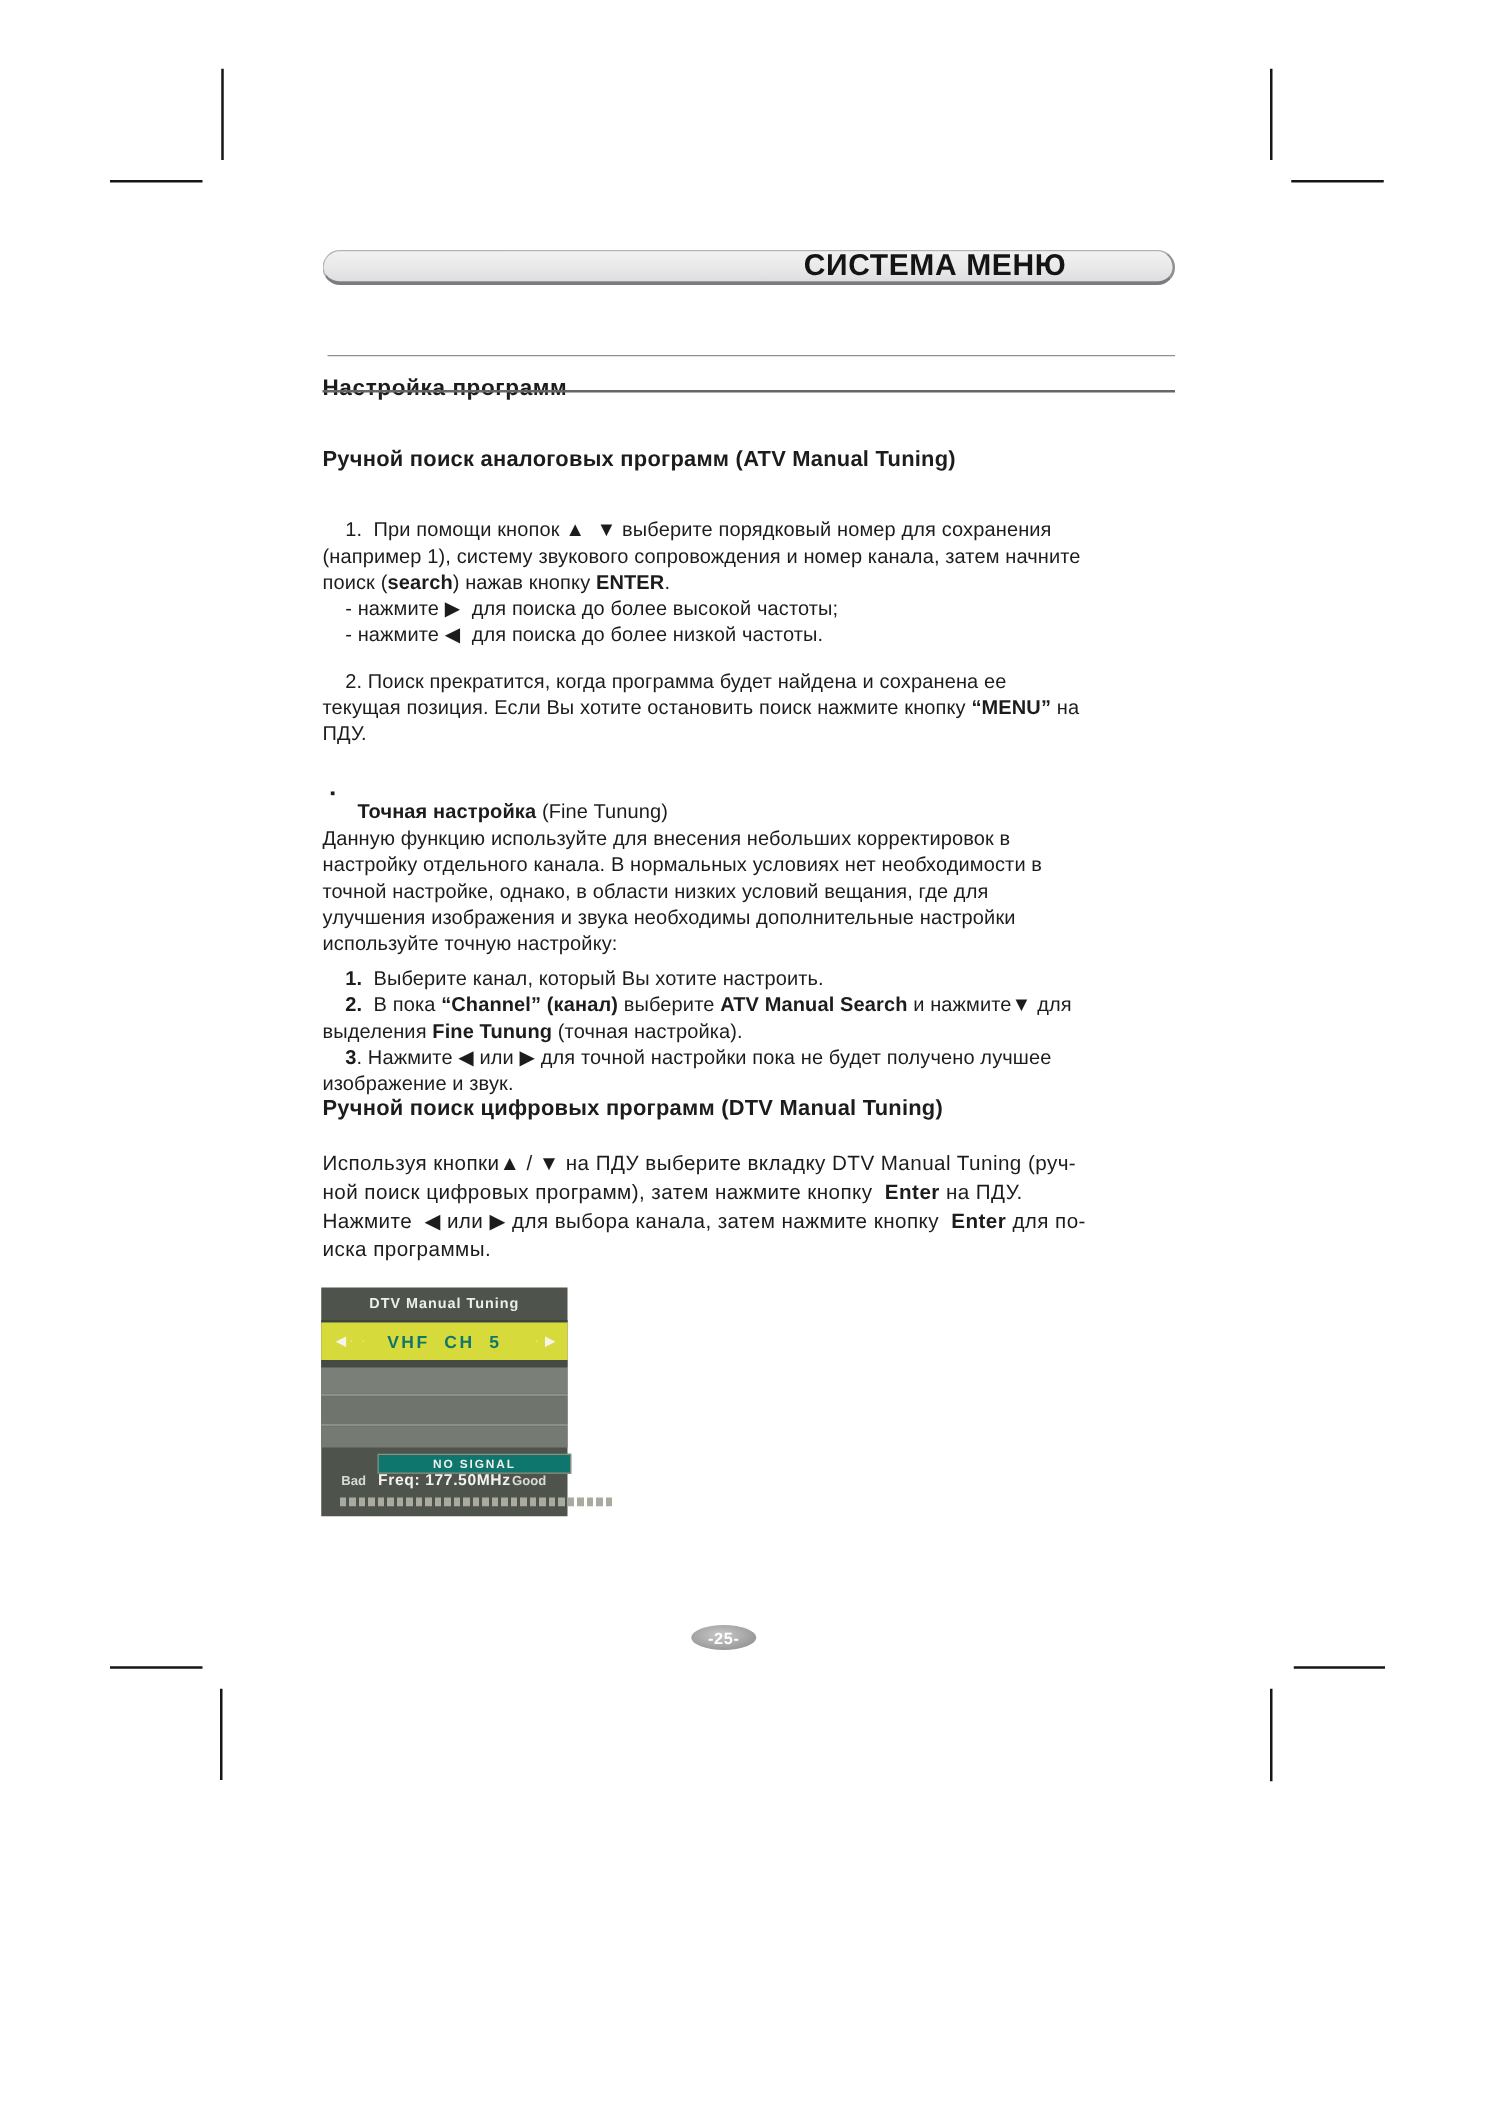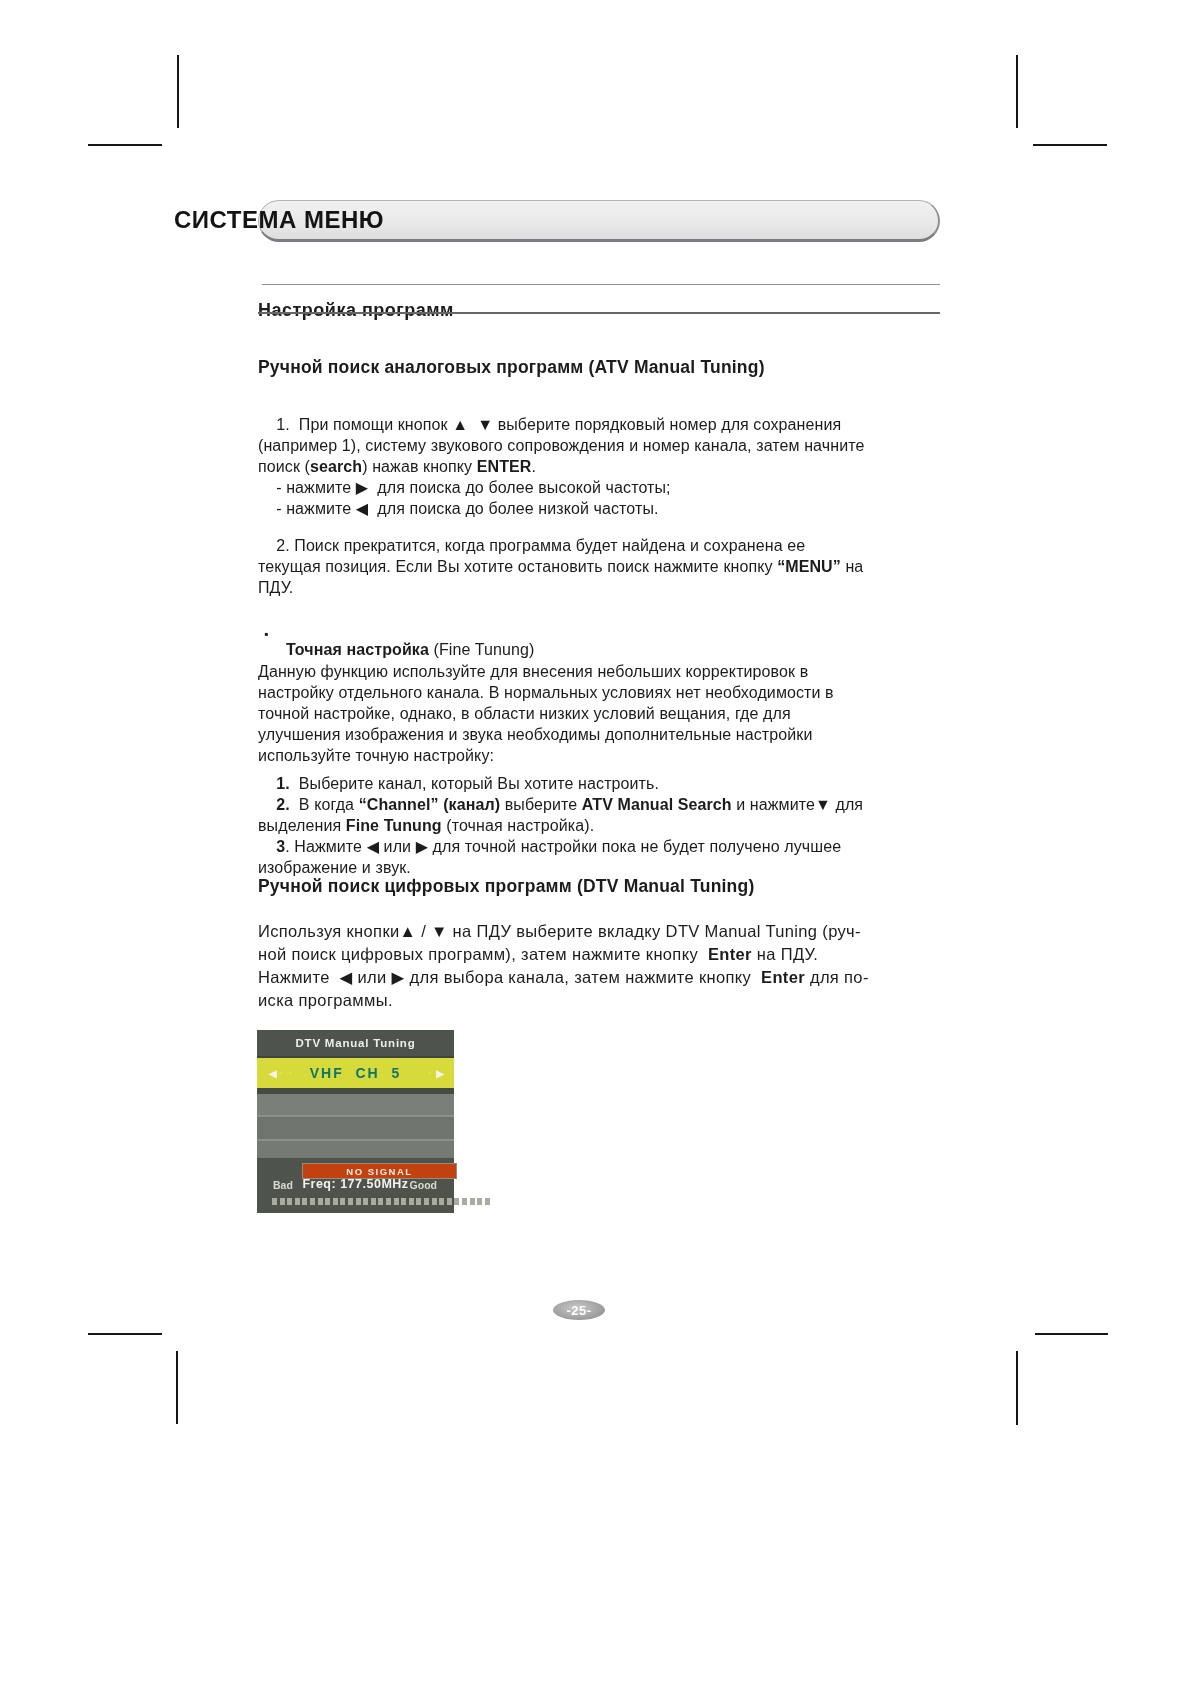--- a/index.html
+++ b/index.html
@@ -6,24 +6,24 @@
   .page{position:relative;width:1191px;height:1684px;background:#ffffff;
         font-family:"Liberation Sans",sans-serif;color:#1c1c1c;overflow:hidden;}
   .abs{position:absolute;}
   .rich{white-space:pre-wrap;}
   .body-text{font-size:16px;line-height:21px;letter-spacing:0.1px;margin-top:16px;}
 
   
   .mark{position:absolute;background:#161616;}
 
   
-  .header-bar{left:258px;top:200px;width:682px;height:42px;border-radius:22px;
+  .header-bar{left:258px;top:200px;width:682px;height:28px;border-radius:22px;
       background:linear-gradient(180deg,#f1f1f2 0%,#e9e9ea 55%,#dedee0 100%);
       border:1px solid #b3b3b7;border-bottom:3px solid #7b7b81;border-right:2px solid #8e8e93;
-      display:flex;align-items:center;justify-content:flex-start;box-sizing:border-box;}
+      display:flex;align-items:center;justify-content:flex-end;box-sizing:border-box;}
   .header-title{font-weight:bold;font-size:24px;letter-spacing:0.5px;color:#141414;
       transform:translateX(-85px);}
 
   
   .rule-top{left:262px;top:284px;width:678px;height:1px;background:#8f8f8f;}
   .section-title{left:258px;top:300px;font-size:18px;font-weight:bold;letter-spacing:0.5px;}
   .rule-bottom{left:258px;top:312px;width:682px;height:2px;background:#666666;}
 
   .h1{font-size:17.5px;font-weight:bold;letter-spacing:0.2px;}
 
@@ -44,21 +44,21 @@
       color:#f4f4ea;font-size:10px;font-weight:bold;}
   .nav-left{left:12px;}
   .nav-right{right:10px;}
   .nav .dots{opacity:0.45;font-size:9px;letter-spacing:2px;}
   .strip-dark{left:0;top:58px;width:100%;height:6px;background:#454a44;}
   .row1{left:0;top:64px;width:100%;height:21px;background:#7a7f78;}
   .divA{left:0;top:85px;width:100%;height:2px;background:#8b9089;}
   .row2{left:0;top:87px;width:100%;height:22px;background:#6f746d;}
   .divB{left:0;top:109px;width:100%;height:2px;background:#8b9089;}
   .row3{left:0;top:111px;width:100%;height:17px;background:#757a73;}
-  .no-signal{left:45px;top:133px;width:155px;height:16px;background:#c2410c;
+  .no-signal{left:45px;top:133px;width:155px;height:16px;background:#0f766e;
       border:1px solid #958b7e;box-sizing:border-box;display:flex;align-items:center;justify-content:center;
       color:#efeeea;font-weight:bold;font-size:9.5px;letter-spacing:1.5px;}
   .scr-bad{left:16px;top:149px;font-size:10.5px;font-weight:bold;color:#d9dbd3;}
   .scr-freq{left:0;top:147px;width:100%;text-align:center;font-size:12.5px;font-weight:bold;
       color:#f2f3ee;letter-spacing:0.5px;}
   .scr-good{right:17px;top:149px;font-size:10.5px;font-weight:bold;color:#d9dbd3;}
   .squares{left:15px;top:168px;width:219px;height:7px;
       background:repeating-linear-gradient(90deg,#a9aba0 0px,#a9aba0 5px,rgba(0,0,0,0) 5px,rgba(0,0,0,0) 7.6px);}
 
   
@@ -104,21 +104,21 @@
   <div class="abs bullet-square" style="left:264px;top:628px;">▪</div>
   <div class="abs body-text rich" style="left:286px;top:623px;width:660px;"><span style="font-weight: bold;">Точная настройка</span><span> (Fine Tunung)</span></div>
 
   <div class="abs body-text rich" style="left:258px;top:645px;width:695px;">Данную функцию используйте для внесения небольших корректировок в
 настройку отдельного канала. В нормальных условиях нет необходимости в
 точной настройке, однако, в области низких условий вещания, где для
 улучшения изображения и звука необходимы дополнительные настройки
 используйте точную настройку:</div>
 
   <div class="abs body-text rich" style="left:258px;top:757px;width:695px;"><span>    </span><span style="font-weight: bold;">1.</span><span>  Выберите канал, который Вы хотите настроить.
-    </span><span style="font-weight: bold;">2.</span><span>  В когда </span><span style="font-weight: bold;">“Channel” (канал)</span><span> выберите </span><span style="font-weight: bold;">ATV Manual Search</span><span> и нажмите▼ для
+    </span><span style="font-weight: bold;">2.</span><span>  В пока </span><span style="font-weight: bold;">“Channel” (канал)</span><span> выберите </span><span style="font-weight: bold;">ATV Manual Search</span><span> и нажмите▼ для
 выделения </span><span style="font-weight: bold; text-align: right;">Fine Tunung</span><span> (точная настройка).
     </span><span style="font-weight: bold;">3</span><span>. Нажмите ◀ или ▶ для точной настройки пока не будет получено лучшее
 изображение и звук.</span></div>
 
   <div class="abs dtv-para rich" style="left:258px;top:920px;width:700px;"><span>Используя кнопки▲ / ▼ на ПДУ выберите вкладку DTV Manual Tuning (руч-
 ной поиск цифровых программ), затем нажмите кнопку  </span><span style="font-weight: bold;">Enter</span><span> на ПДУ.
 Нажмите  ◀ или ▶ для выбора канала, затем нажмите кнопку  </span><span style="font-weight: bold;">Enter</span><span> для по-
 иска программы.</span></div>
 
   <div class="abs h1" style="left:258px;top:876px;width:690px;">Ручной поиск цифровых программ (DTV Manual Tuning)</div>

